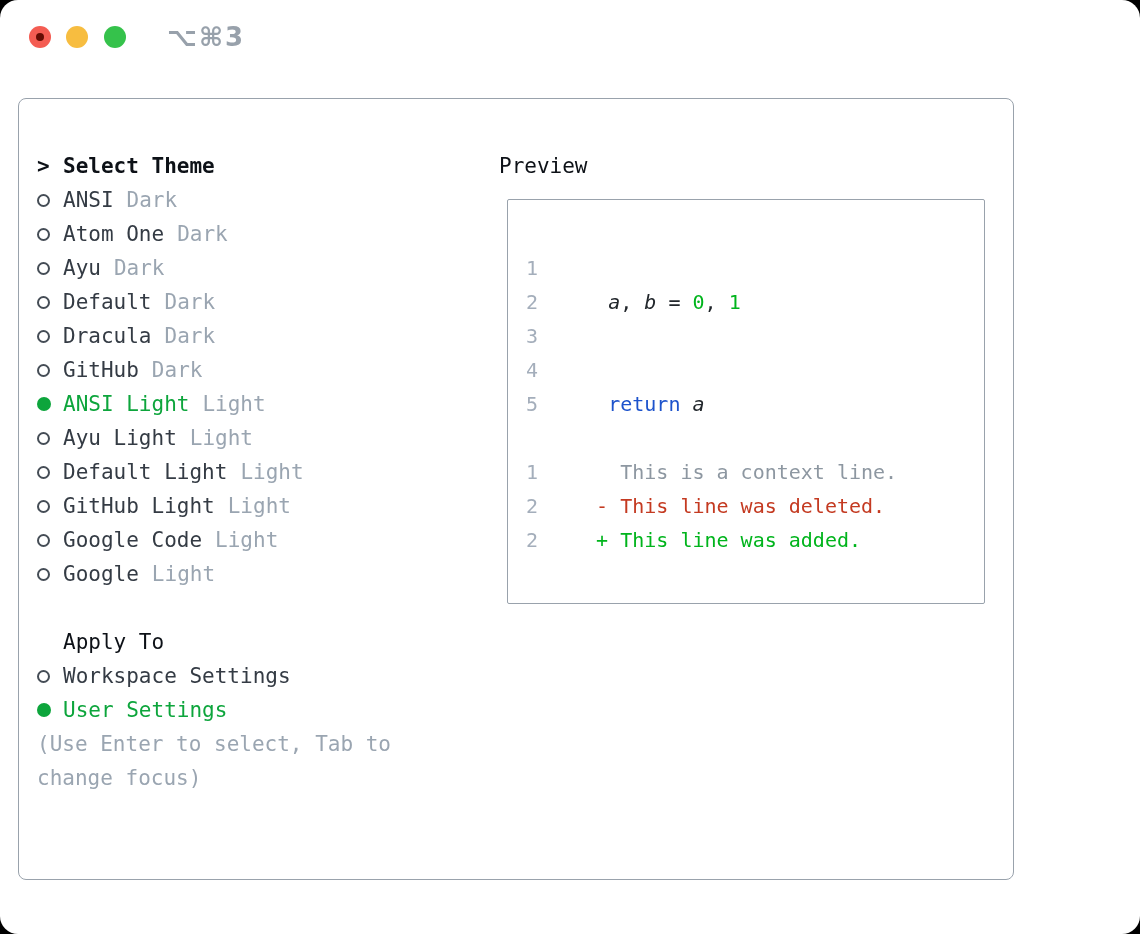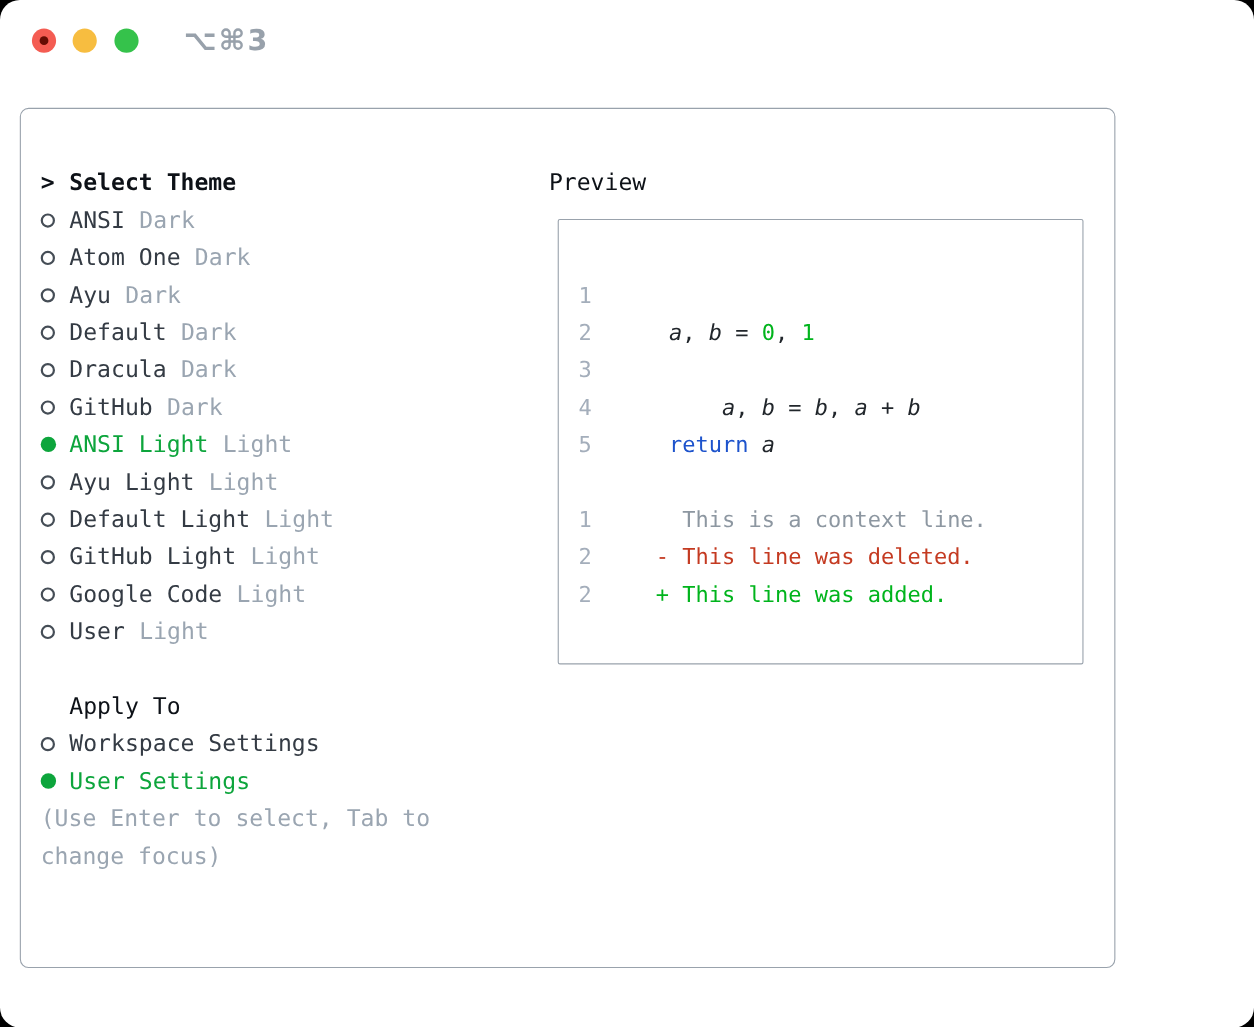--- a/index.html
+++ b/index.html
@@ -81,21 +81,21 @@
           <div class="row"><span class="bullet-cell"><span class="circle"></span></span><span class="name">Atom One</span><span class="variant">Dark</span></div>
           <div class="row"><span class="bullet-cell"><span class="circle"></span></span><span class="name">Ayu</span><span class="variant">Dark</span></div>
           <div class="row"><span class="bullet-cell"><span class="circle"></span></span><span class="name">Default</span><span class="variant">Dark</span></div>
           <div class="row"><span class="bullet-cell"><span class="circle"></span></span><span class="name">Dracula</span><span class="variant">Dark</span></div>
           <div class="row"><span class="bullet-cell"><span class="circle"></span></span><span class="name">GitHub</span><span class="variant">Dark</span></div>
           <div class="row selected"><span class="bullet-cell"><span class="circle filled"></span></span><span class="name">ANSI Light</span><span class="variant">Light</span></div>
           <div class="row"><span class="bullet-cell"><span class="circle"></span></span><span class="name">Ayu Light</span><span class="variant">Light</span></div>
           <div class="row"><span class="bullet-cell"><span class="circle"></span></span><span class="name">Default Light</span><span class="variant">Light</span></div>
           <div class="row"><span class="bullet-cell"><span class="circle"></span></span><span class="name">GitHub Light</span><span class="variant">Light</span></div>
           <div class="row"><span class="bullet-cell"><span class="circle"></span></span><span class="name">Google Code</span><span class="variant">Light</span></div>
-          <div class="row"><span class="bullet-cell"><span class="circle"></span></span><span class="name">User</span><span class="variant">Light</span></div>
+          <div class="row"><span class="bullet-cell"><span class="circle"></span></span><span class="name">Google</span><span class="variant">Light</span></div>
         </div>
     </div>
 
     <div class="apply-block">
       <div class="row">
         <span class="bullet-cell"></span>
         <span class="apply-label">Apply To</span>
       </div>
       <div id="apply-list">
           <div class="row"><span class="bullet-cell"><span class="circle"></span></span><span class="name">Workspace Settings</span></div>
@@ -105,21 +105,21 @@
 
     <div class="help">(Use Enter to select, Tab to change focus)</div>
 
     <div class="preview-title">Preview</div>
     <div class="preview-box">
       <div class="preview-content">
         <div id="code-block">
             <div class="code-line"><span class="lnum">1</span></div>
             <div class="code-line"><span class="lnum">2</span><span class="code-text"><span class="t-pl">    </span><span class="t-var">a</span><span class="t-pl">, </span><span class="t-var">b</span><span class="t-pl"> = </span><span class="t-num">0</span><span class="t-pl">, </span><span class="t-num">1</span></span></div>
             <div class="code-line"><span class="lnum">3</span></div>
-            <div class="code-line"><span class="lnum">4</span><span class="code-text"><span class="t-pl">        </span><span class="t-var">a</span><span class="t-pl">, </span><span class="t-var">b</span><span class="t-pl"> = </span><span class="t-var">b</span><span class="t-pl">, </span><span class="t-var">a</span><span class="t-pl"> + </span><span class="t-var">b</span></span></div>
+            <div class="code-line"><span class="lnum">4</span></div>
             <div class="code-line"><span class="lnum">5</span><span class="code-text"><span class="t-pl">    </span><span class="t-kw">return</span><span class="t-pl"> </span><span class="t-var">a</span></span></div>
           </div>
         <div id="diff-block">
             <div class="code-line"><span class="lnum">1</span><span class="code-text"><span class="t-ctx">     This is a context line.</span></span></div>
             <div class="code-line"><span class="lnum">2</span><span class="code-text"><span class="t-del">   - This line was deleted.</span></span></div>
             <div class="code-line"><span class="lnum">2</span><span class="code-text"><span class="t-add">   + This line was added.</span></span></div>
           </div>
       </div>
     </div>
 

